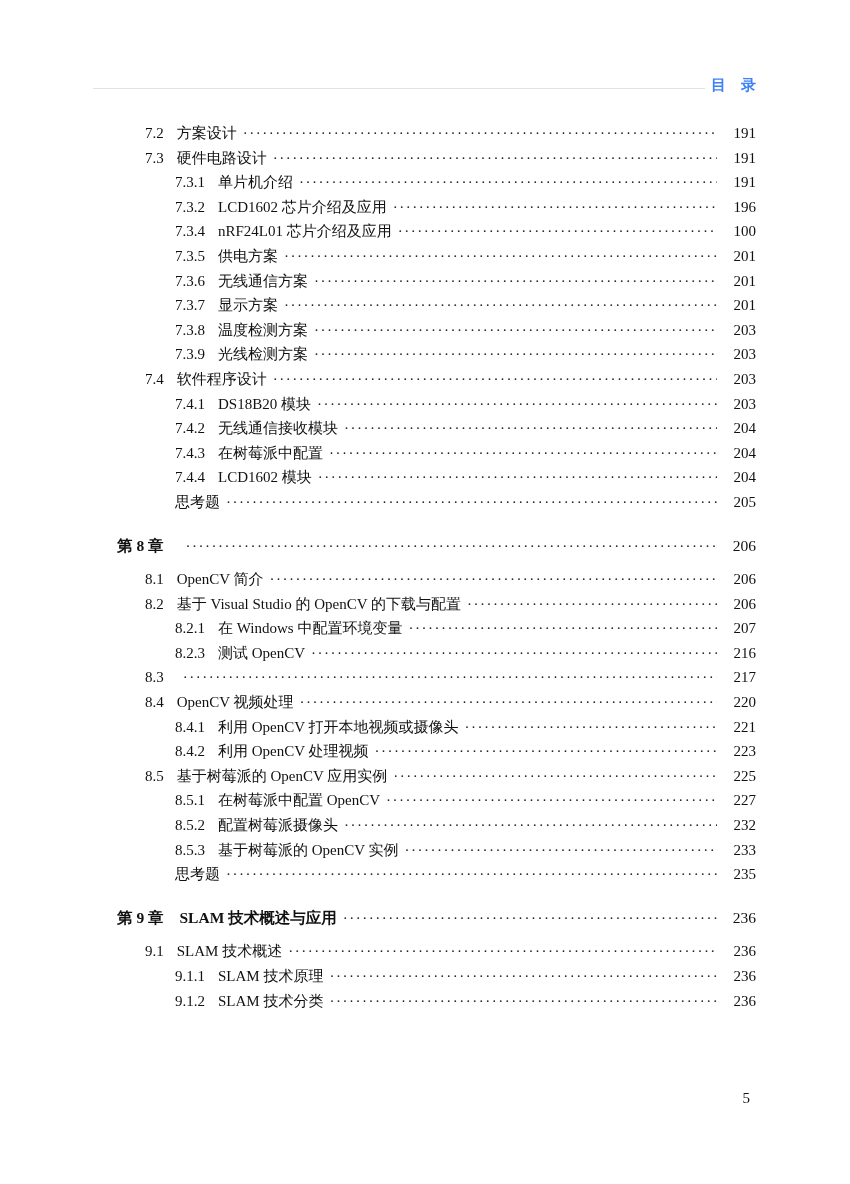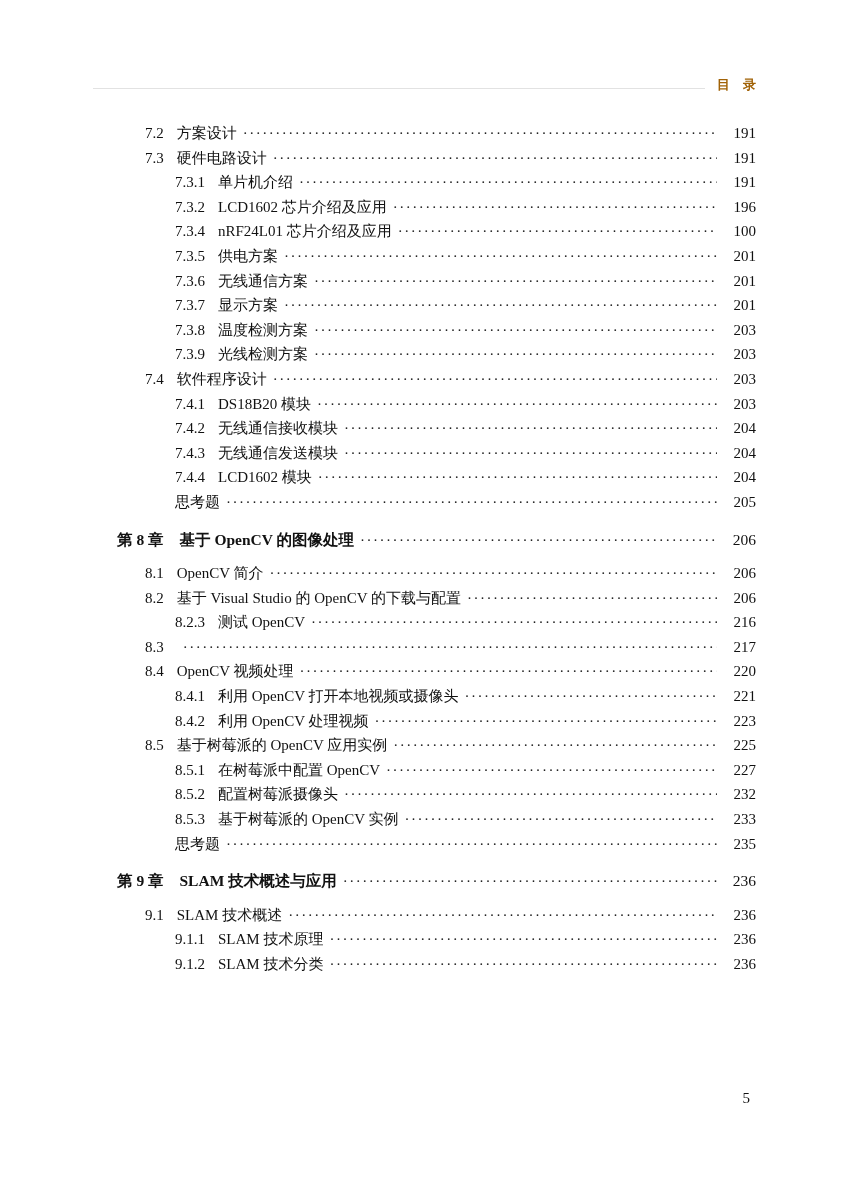--- a/index.html
+++ b/index.html
@@ -19,39 +19,39 @@
     top: 88px;
     left: 93px;
     width: 612px;
     height: 1px;
     background: #e2e2e2;
   }
   .header-title {
     position: absolute;
     top: 76px;
     right: 94px;
-    font-size: 13px;
+    font-size: 15px;
     font-weight: 700;
     white-space: pre;
-    color: #a16207;
+    color: #3b82f6;
   }
   .toc {
     position: absolute;
     left: 117px;
     right: 94px;
     top: 121px;
   }
   .toc-row {
     display: flex;
     align-items: baseline;
     height: 24.6px;
     line-height: 24.6px;
     font-size: 15px;
   }
-  .toc-row.level-1 { font-weight: 700; margin-top: 13px; margin-bottom: 9px; font-size: 15.5px; }
+  .toc-row.level-1 { font-weight: 700; margin-top: 19px; margin-bottom: 9px; font-size: 15.5px; }
   .toc-row.level-2 { padding-left: 28px; }
   .toc-row.level-3 { padding-left: 58px; }
   .toc-label { margin-right: 13px; white-space: pre; flex: 0 0 auto; }
   .level-1 .toc-label { margin-right: 16px; }
   .toc-title { white-space: nowrap; flex: 0 0 auto; }
   .toc-dots {
     flex: 1 1 auto;
     overflow: hidden;
     white-space: nowrap;
     margin: 0 5px 0 6px;
@@ -160,53 +160,58 @@
     <span class="toc-page">203</span>
   </div>
       <div class="toc-row level-3">
     <span class="toc-label">7.4.2</span>
     <span class="toc-title">无线通信接收模块</span>
     <span class="toc-dots"></span>
     <span class="toc-page">204</span>
   </div>
       <div class="toc-row level-3">
     <span class="toc-label">7.4.3</span>
-    <span class="toc-title">无线通信发送模块</span>
+    <span class="toc-title">在树莓派中配置</span>
     <span class="toc-dots"></span>
     <span class="toc-page">204</span>
   </div>
       <div class="toc-row level-3">
     <span class="toc-label">7.4.4</span>
     <span class="toc-title">LCD1602 模块</span>
     <span class="toc-dots"></span>
     <span class="toc-page">204</span>
   </div>
       <div class="toc-row level-3">
 
     <span class="toc-title">思考题</span>
     <span class="toc-dots"></span>
     <span class="toc-page">205</span>
   </div>
       <div class="toc-row level-1">
     <span class="toc-label">第 8 章</span>
-    <span class="toc-title">基于 OpenCV 的图像处理</span>
     <span class="toc-dots"></span>
     <span class="toc-page">206</span>
   </div>
       <div class="toc-row level-2">
     <span class="toc-label">8.1</span>
     <span class="toc-title">OpenCV 简介</span>
     <span class="toc-dots"></span>
     <span class="toc-page">206</span>
   </div>
       <div class="toc-row level-2">
     <span class="toc-label">8.2</span>
     <span class="toc-title">基于 Visual Studio 的 OpenCV 的下载与配置</span>
     <span class="toc-dots"></span>
     <span class="toc-page">206</span>
+  </div>
+      <div class="toc-row level-3">
+    <span class="toc-label">8.2.1</span>
+    <span class="toc-title">在 Windows 中配置环境变量</span>
+    <span class="toc-dots"></span>
+    <span class="toc-page">207</span>
   </div>
       <div class="toc-row level-3">
     <span class="toc-label">8.2.3</span>
     <span class="toc-title">测试 OpenCV</span>
     <span class="toc-dots"></span>
     <span class="toc-page">216</span>
   </div>
       <div class="toc-row level-2">
     <span class="toc-label">8.3</span>
     <span class="toc-dots"></span>

